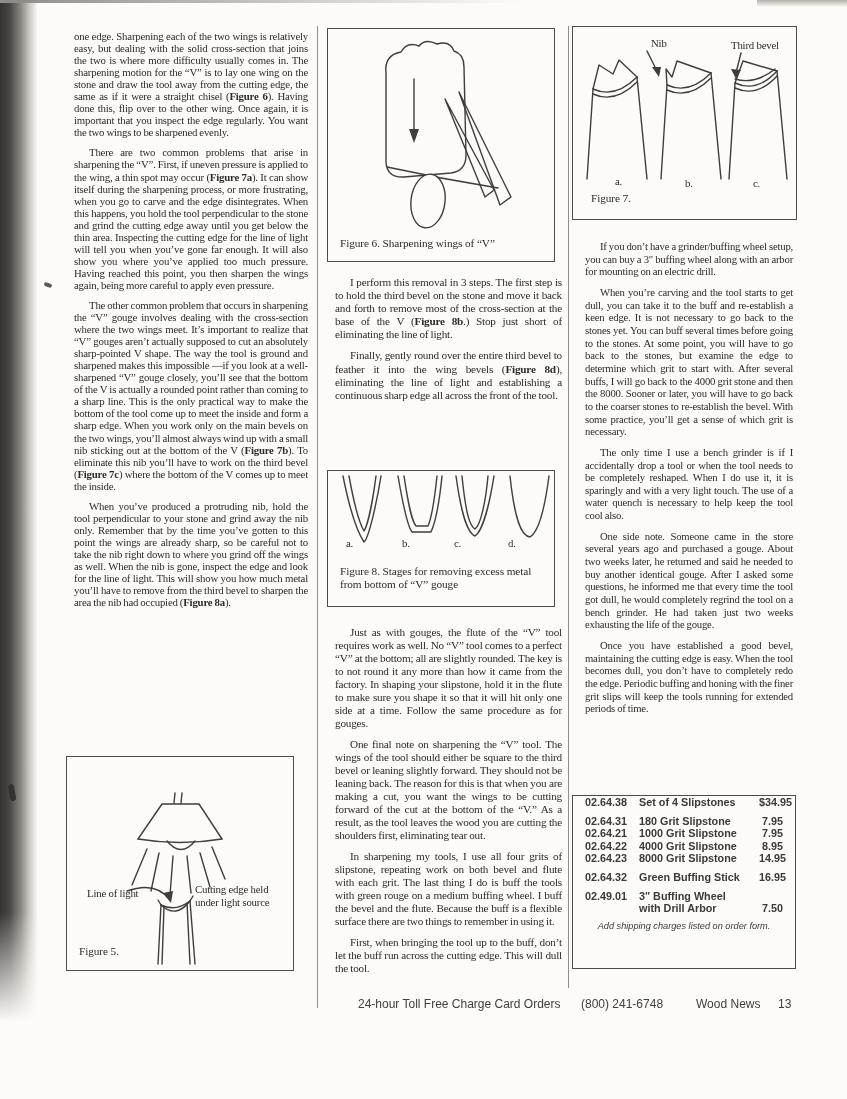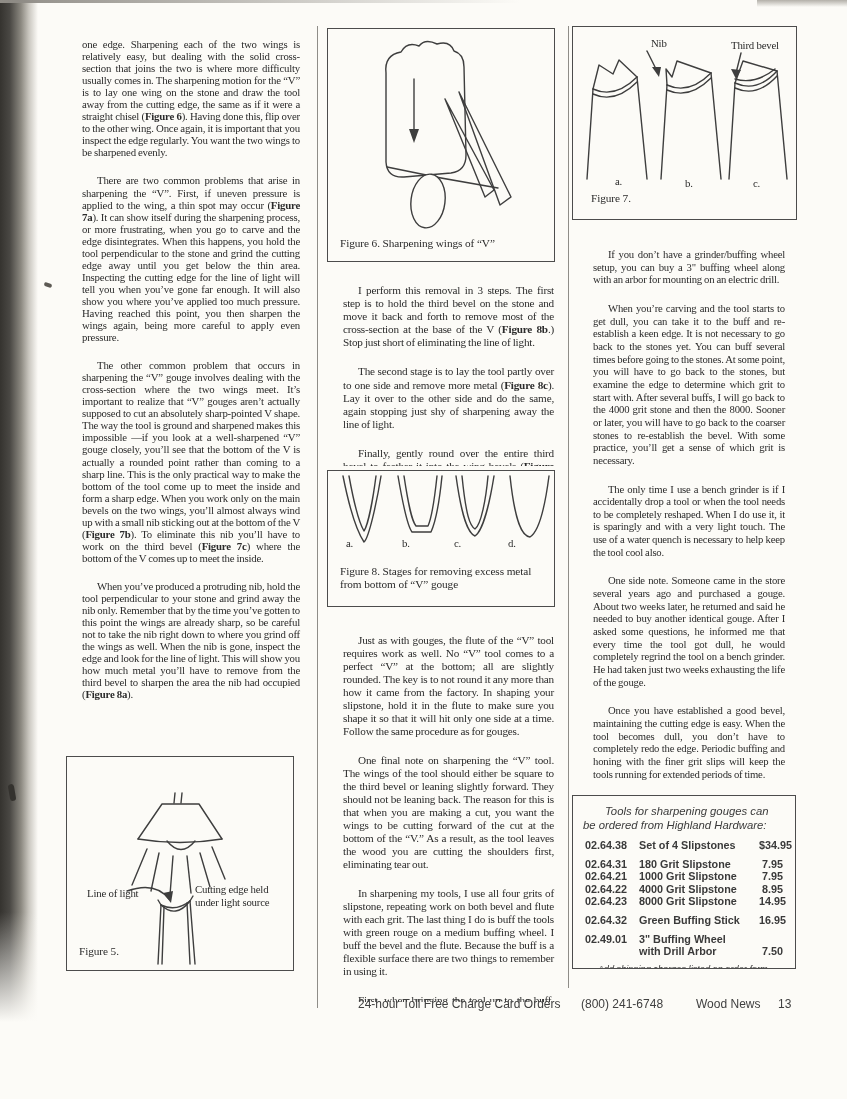--- a/index.html
+++ b/index.html
@@ -19,21 +19,21 @@
     background:linear-gradient(#b3b0a9,rgba(252,251,247,0));}
   .mark-a{position:absolute;left:44px;top:283px;width:8px;height:4px;background:#5d5a54;border-radius:2px;transform:rotate(18deg);}
   .mark-b{position:absolute;left:9px;top:784px;width:6px;height:17px;background:#34322e;border-radius:3px;transform:rotate(-10deg);}
   
   .rule{position:absolute;width:1px;background:#8f8d88;}
   .rule-1{left:317px;top:26px;height:982px;}
   .rule-2{left:568px;top:26px;height:962px;}
   
   .col{position:absolute;text-align:justify;overflow:hidden;
     letter-spacing:-0.2px;word-spacing:-0.4px;}
-  .col p{margin:16px;text-indent:15px;}
+  .col p{margin:8px;text-indent:15px;}
   .col p.noindent{text-indent:0;}
   .col-1{left:66px;top:22px;width:250px;height:718px;font-size:10.8px;line-height:12.05px;}
   .col-2a{left:327px;top:268px;width:243px;height:198px;font-size:11.2px;line-height:13.1px;}
   .col-2b{left:327px;top:618px;width:243px;height:384px;font-size:11.2px;line-height:13.0px;}
   .col-3{left:577px;top:232px;width:224px;height:560px;font-size:10.7px;line-height:12.65px;}
   
   .figbox{position:absolute;border:1px solid #4c4c4c;}
   .figbox svg{position:absolute;left:0;top:0;}
   .figbox svg *{fill:none;stroke:#3e3e3e;stroke-width:1.4;stroke-linecap:round;stroke-linejoin:round;}
   .figbox svg .fill{fill:#3e3e3e;stroke:none;}
@@ -113,21 +113,20 @@
     <path d="M117,70 L166,161 L157,168 Z"></path>
     <path d="M131,63 L183,168 L172,176 Z"></path>
     <path d="M59,138 Q114,150 170,159"></path>
     <ellipse class="paper" cx="100" cy="172" rx="17" ry="27" transform="rotate(7 100 172)"></ellipse>
   </svg>
   <div class="figcaption" style="left:12px;top:208px;">Figure 6. Sharpening wings of “V”</div>
 </div>
 
 <div class="col col-2a">
   <p class="rich">I perform this removal in 3 steps. The first step is to hold the third bevel on the stone and move it back and forth to remove most of the cross-section at the base of the V (<b>Figure 8b</b>.) Stop just short of eliminating the line of light.</p>
-  <p class="rich">The second stage is to lay the tool partly over to one side and remove more metal (<b>Figure 8c</b>). Lay it over to the other side and do the same, again stopping just shy of sharpening away the line of light.</p>
   <p class="rich">Finally, gently round over the entire third bevel to feather it into the wing bevels (<b>Figure 8d</b>), eliminating the line of light and establishing a continuous sharp edge all across the front of the tool.</p>
 </div>
 
 <div class="figbox fig-8">
   <svg width="226" height="88" viewBox="0 0 226 88">
     <path d="M15,5 C22,40 30,62 36,71 C41,67 49,30 53,5"></path>
     <path d="M21,5 C27,38 33,55 36,60 C40,54 45,28 48,5"></path>
     <path d="M70,5 C76,40 80,56 84,61 L103,61 C108,50 112,25 114,5"></path>
     <path d="M76,5 C81,38 84,50 88,55 L100,55 C104,46 107,24 109,5"></path>
     <path d="M128,5 C134,48 140,62 147,65 C155,60 162,30 166,5"></path>
@@ -182,21 +181,20 @@
 
 <div class="col col-3">
   <p class="rich">If you don’t have a grinder/buffing wheel setup, you can buy a 3" buffing wheel along with an arbor for mounting on an electric drill.</p>
   <p class="rich">When you’re carving and the tool starts to get dull, you can take it to the buff and re-establish a keen edge. It is not necessary to go back to the stones yet. You can buff several times before going to the stones. At some point, you will have to go back to the stones, but examine the edge to determine which grit to start with. After several buffs, I will go back to the 4000 grit stone and then the 8000. Sooner or later, you will have to go back to the coarser stones to re-establish the bevel. With some practice, you’ll get a sense of which grit is necessary.</p>
   <p class="rich">The only time I use a bench grinder is if I accidentally drop a tool or when the tool needs to be completely reshaped. When I do use it, it is sparingly and with a very light touch. The use of a water quench is necessary to help keep the tool cool also.</p>
   <p class="rich">One side note. Someone came in the store several years ago and purchased a gouge. About two weeks later, he returned and said he needed to buy another identical gouge. After I asked some questions, he informed me that every time the tool got dull, he would completely regrind the tool on a bench grinder. He had taken just two weeks exhausting the life of the gouge.</p>
   <p class="rich">Once you have established a good bevel, maintaining the cutting edge is easy. When the tool becomes dull, you don’t have to completely redo the edge. Periodic buffing and honing with the finer grit slips will keep the tools running for extended periods of time.</p>
 </div>
 
 <div class="adbox">
-  <div class="ad-header">Tools for sharpening gouges can be ordered from Highland Hardware:</div>
   <div class="ad-row">
     <span class="ad-sku">02.64.38</span>
     <span class="ad-name">Set of 4 Slipstones</span>
     <span class="ad-price">$34.95</span>
   </div>
   <div class="ad-row gap">
     <span class="ad-sku">02.64.31</span>
     <span class="ad-name">180 Grit Slipstone</span>
     <span class="ad-price">7.95</span>
   </div>

